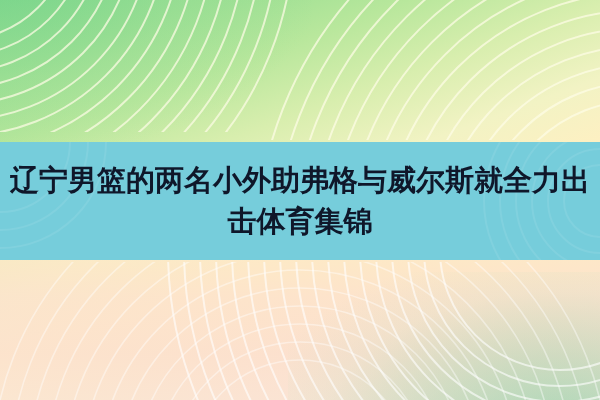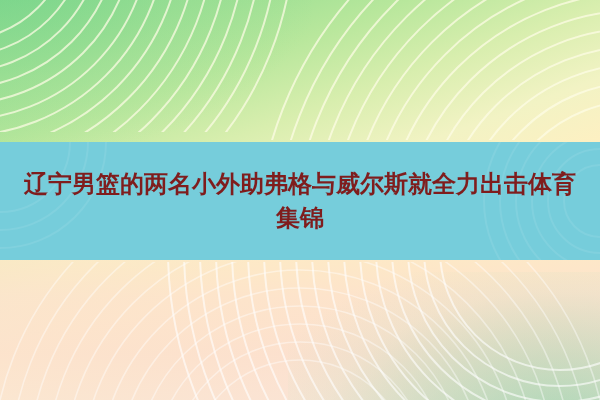--- a/index.html
+++ b/index.html
@@ -118,26 +118,26 @@
     position: absolute;
     inset: 0;
     width: 100%;
     height: 100%;
   }
 
   .headline {
     position: relative;
     z-index: 2;
     margin: 0;
-    padding: 0 22px;
+    padding: 0 10px;
     width: 100%;
     box-sizing: border-box;
     text-align: center;
-    color: #7f1d1d;
-    font-size: 24px;
+    color: #0f172a;
+    font-size: 29px;
     font-weight: bold;
     line-height: 1.42;
     letter-spacing: 0px;
     font-family: "DejaVu Sans", "Liberation Sans", sans-serif;
     white-space: normal;
     word-break: break-all;
   }
 </style>
 </head>
 <body>

